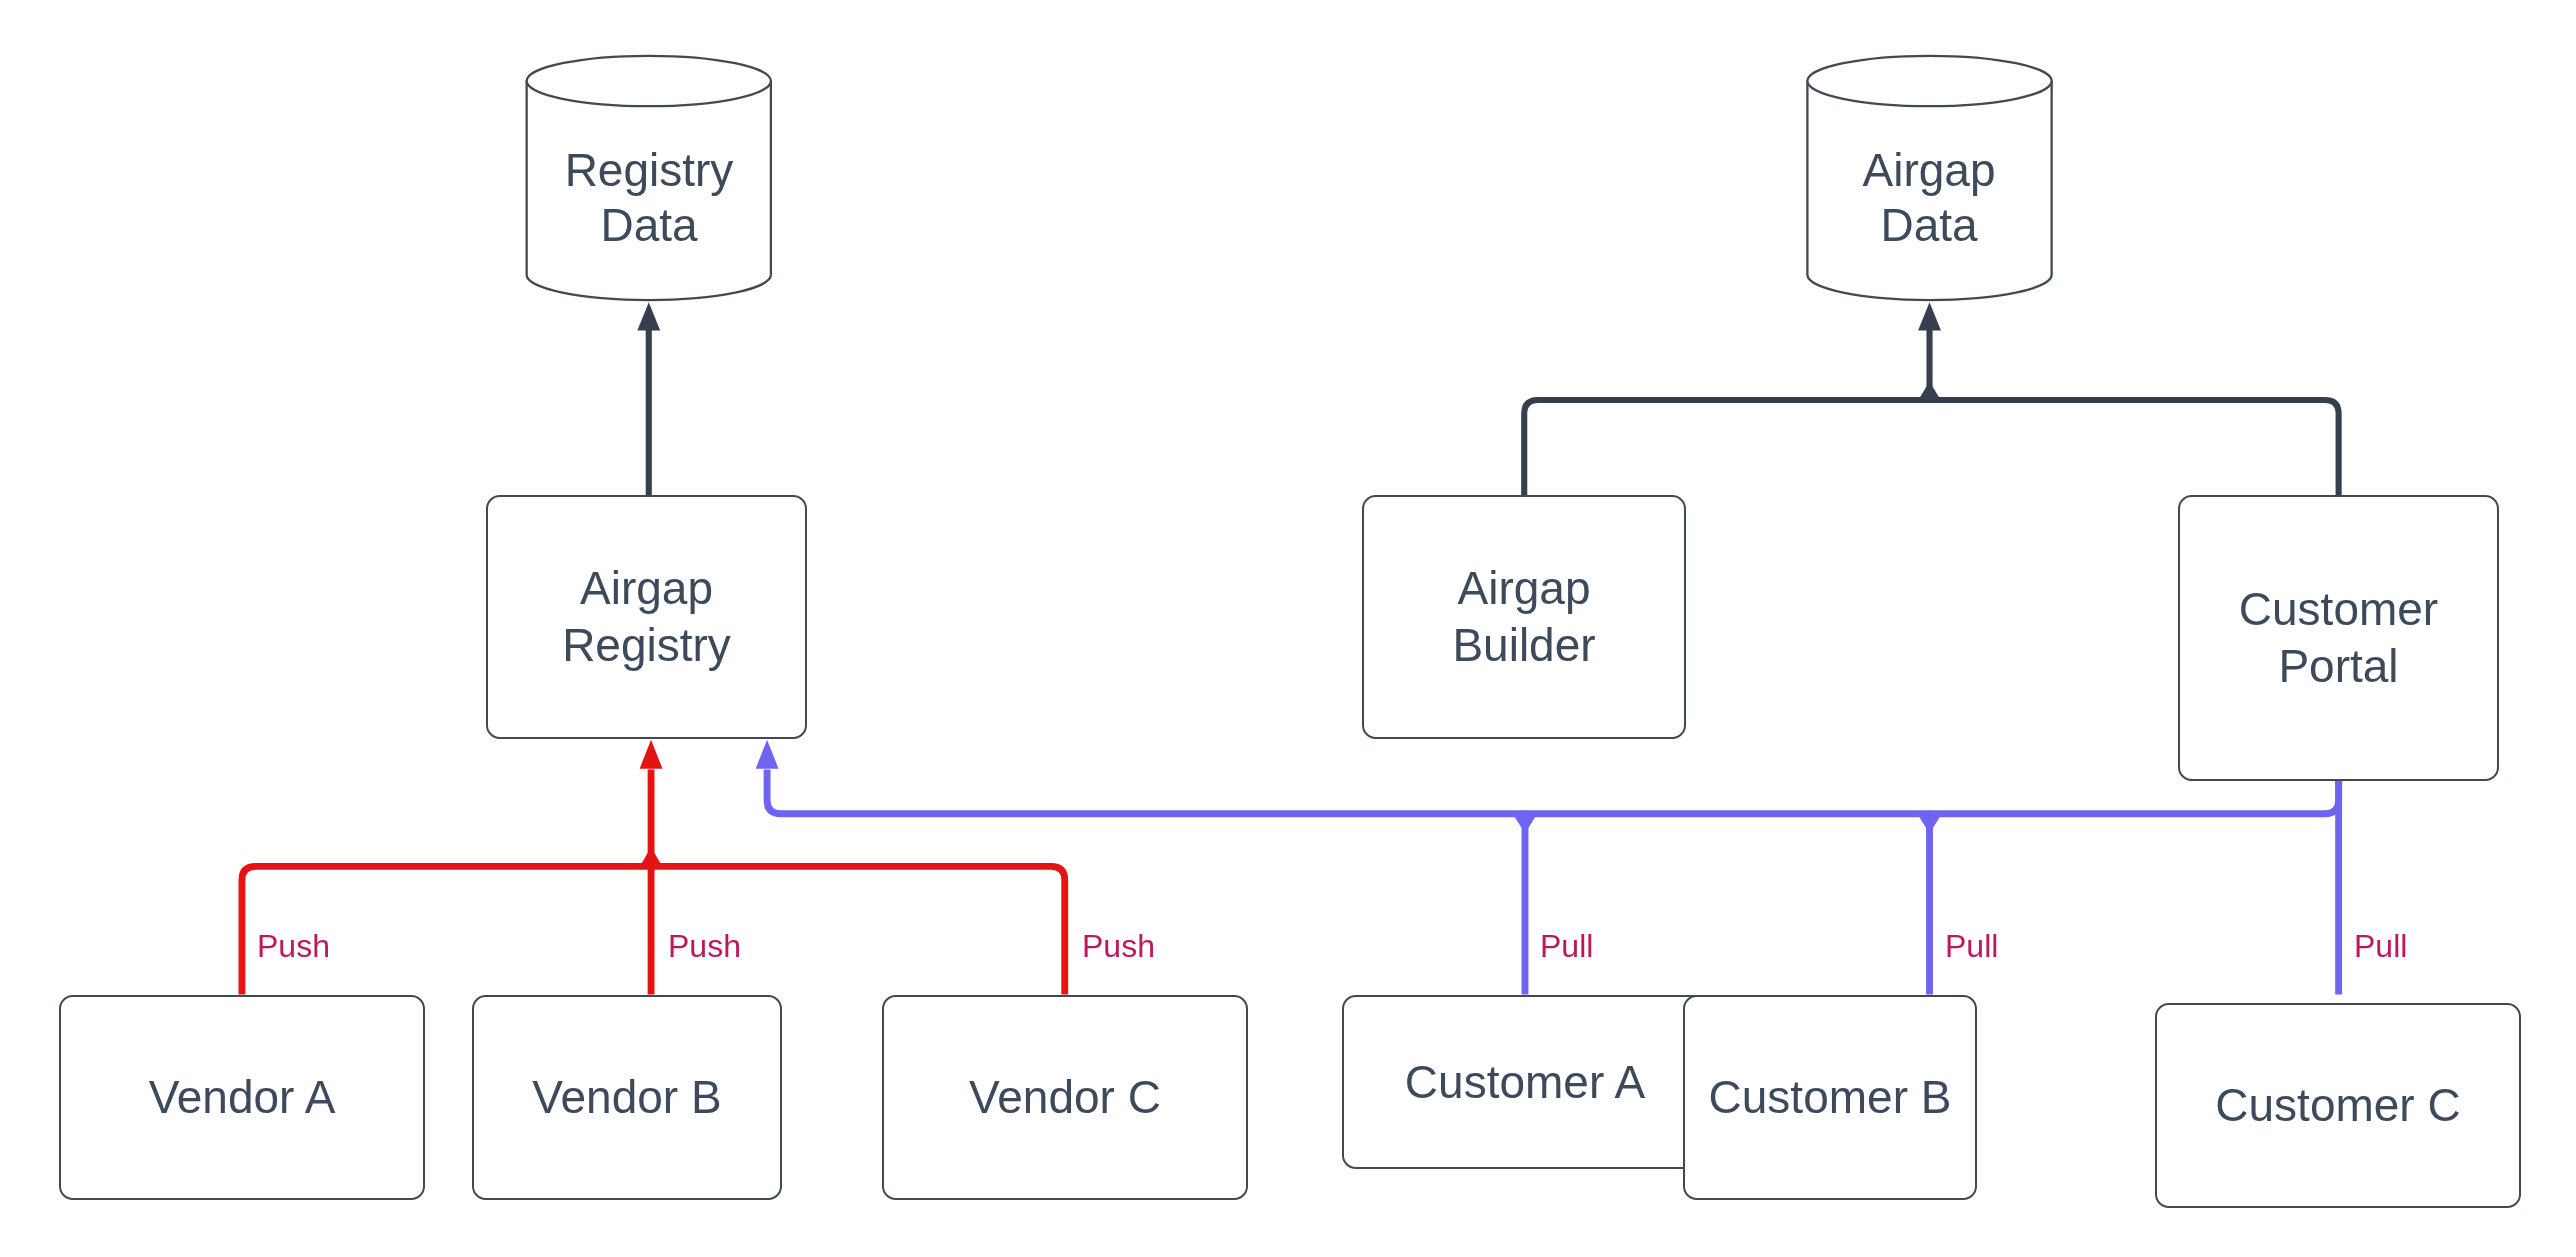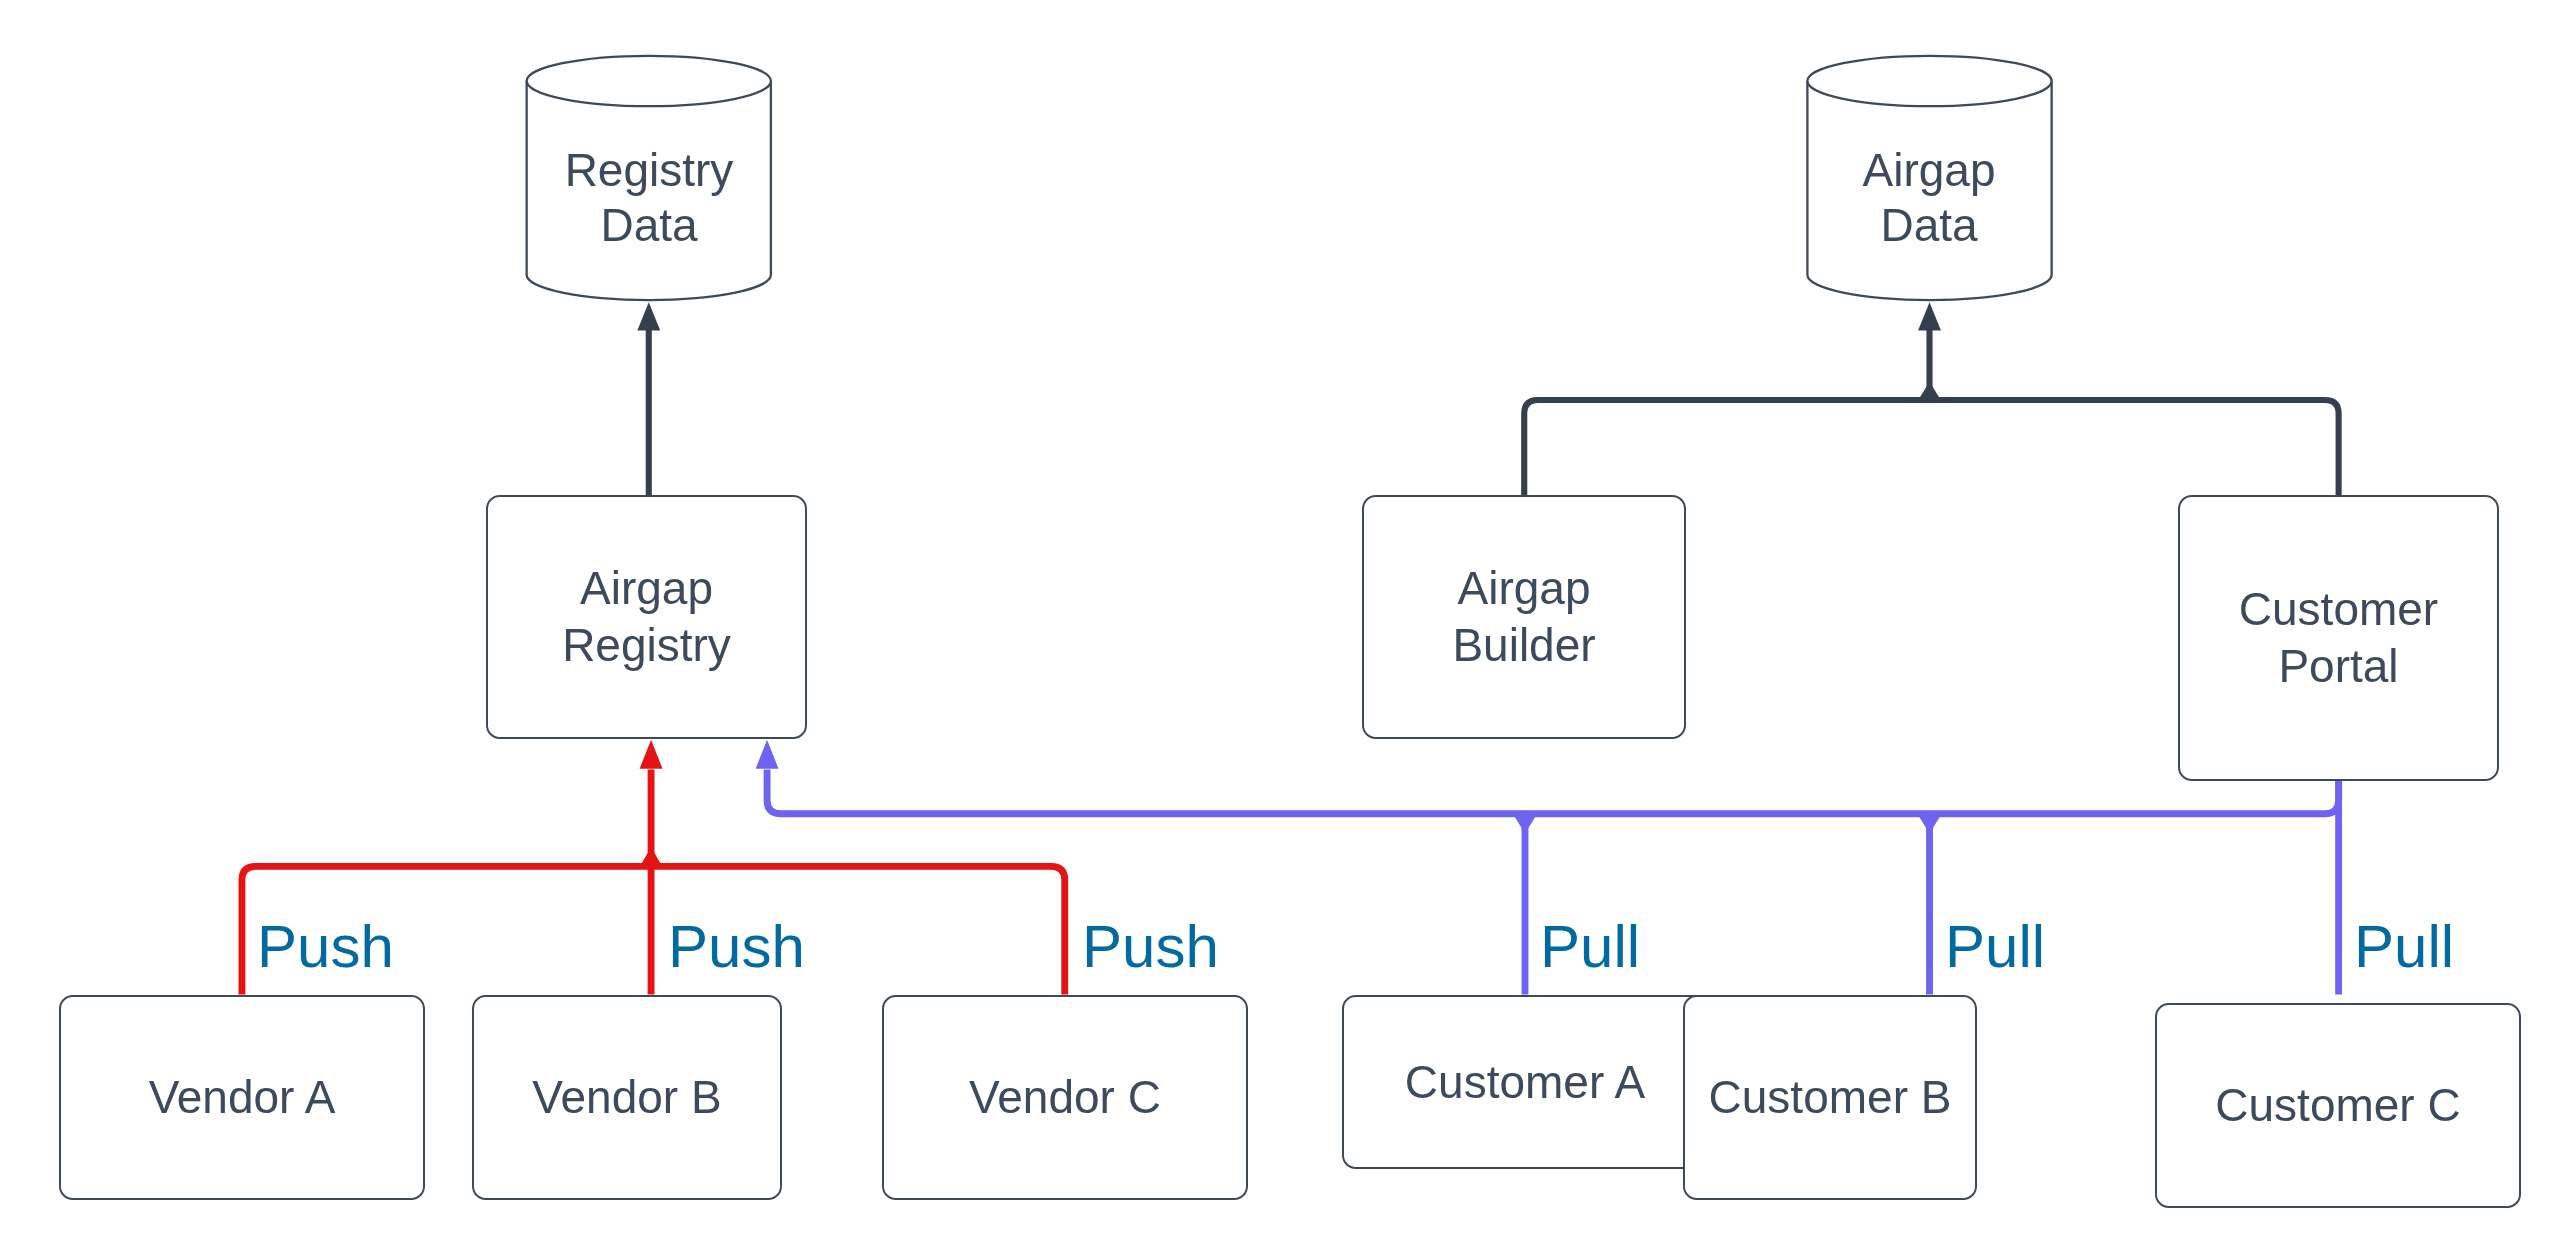--- a/index.html
+++ b/index.html
@@ -28,22 +28,22 @@
   .cyl-label{
     position:absolute;
     display:flex;flex-direction:column;
     align-items:center;justify-content:center;
     text-align:center;
     font-size:46px;line-height:55px;
     color:#3D4A5C;
   }
   .edge-label{
     position:absolute;
-    font-size:60px;line-height:53px;
-    color:#0369a1;
+    font-size:32px;line-height:53px;
+    color:#be185d;
     white-space:nowrap;
   }
   
   #vendor-registry{left:486px;top:495px;width:321px;height:244px;}
   #airgap-builder{left:1362px;top:495px;width:324px;height:244px;}
   #customer-portal{left:2178px;top:495px;width:321px;height:286px;}
   #vendor-a{left:59px;top:995px;width:366px;height:205px;}
   #vendor-b{left:472px;top:995px;width:310px;height:205px;}
   #vendor-c{left:882px;top:995px;width:366px;height:205px;}
   #customer-a{left:1342px;top:995px;width:366px;height:174px;}

